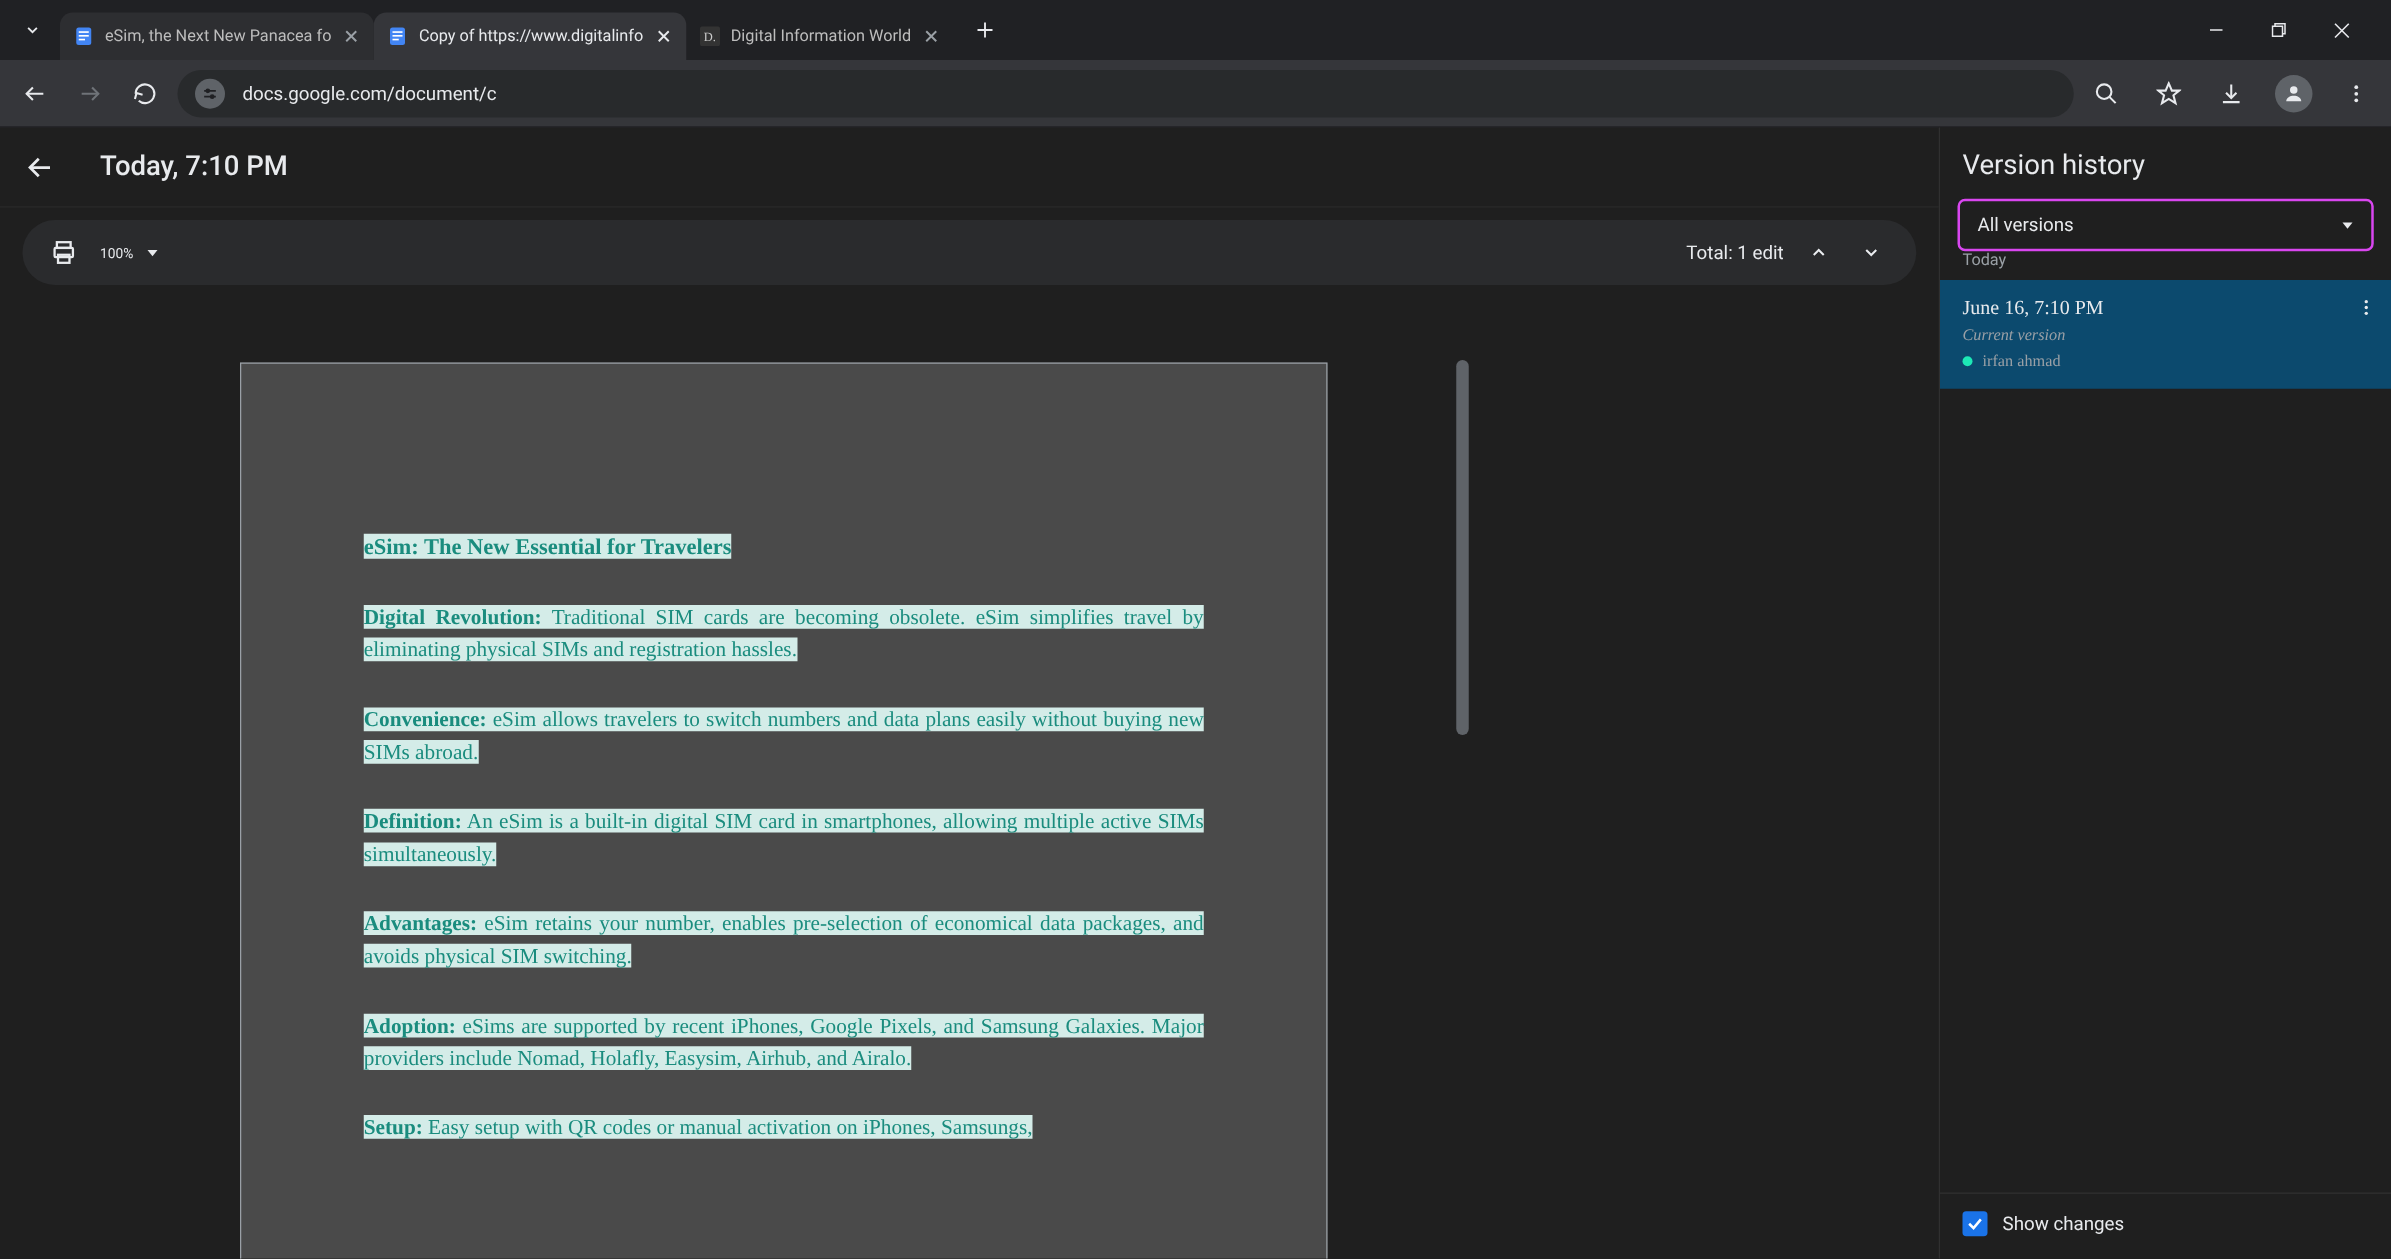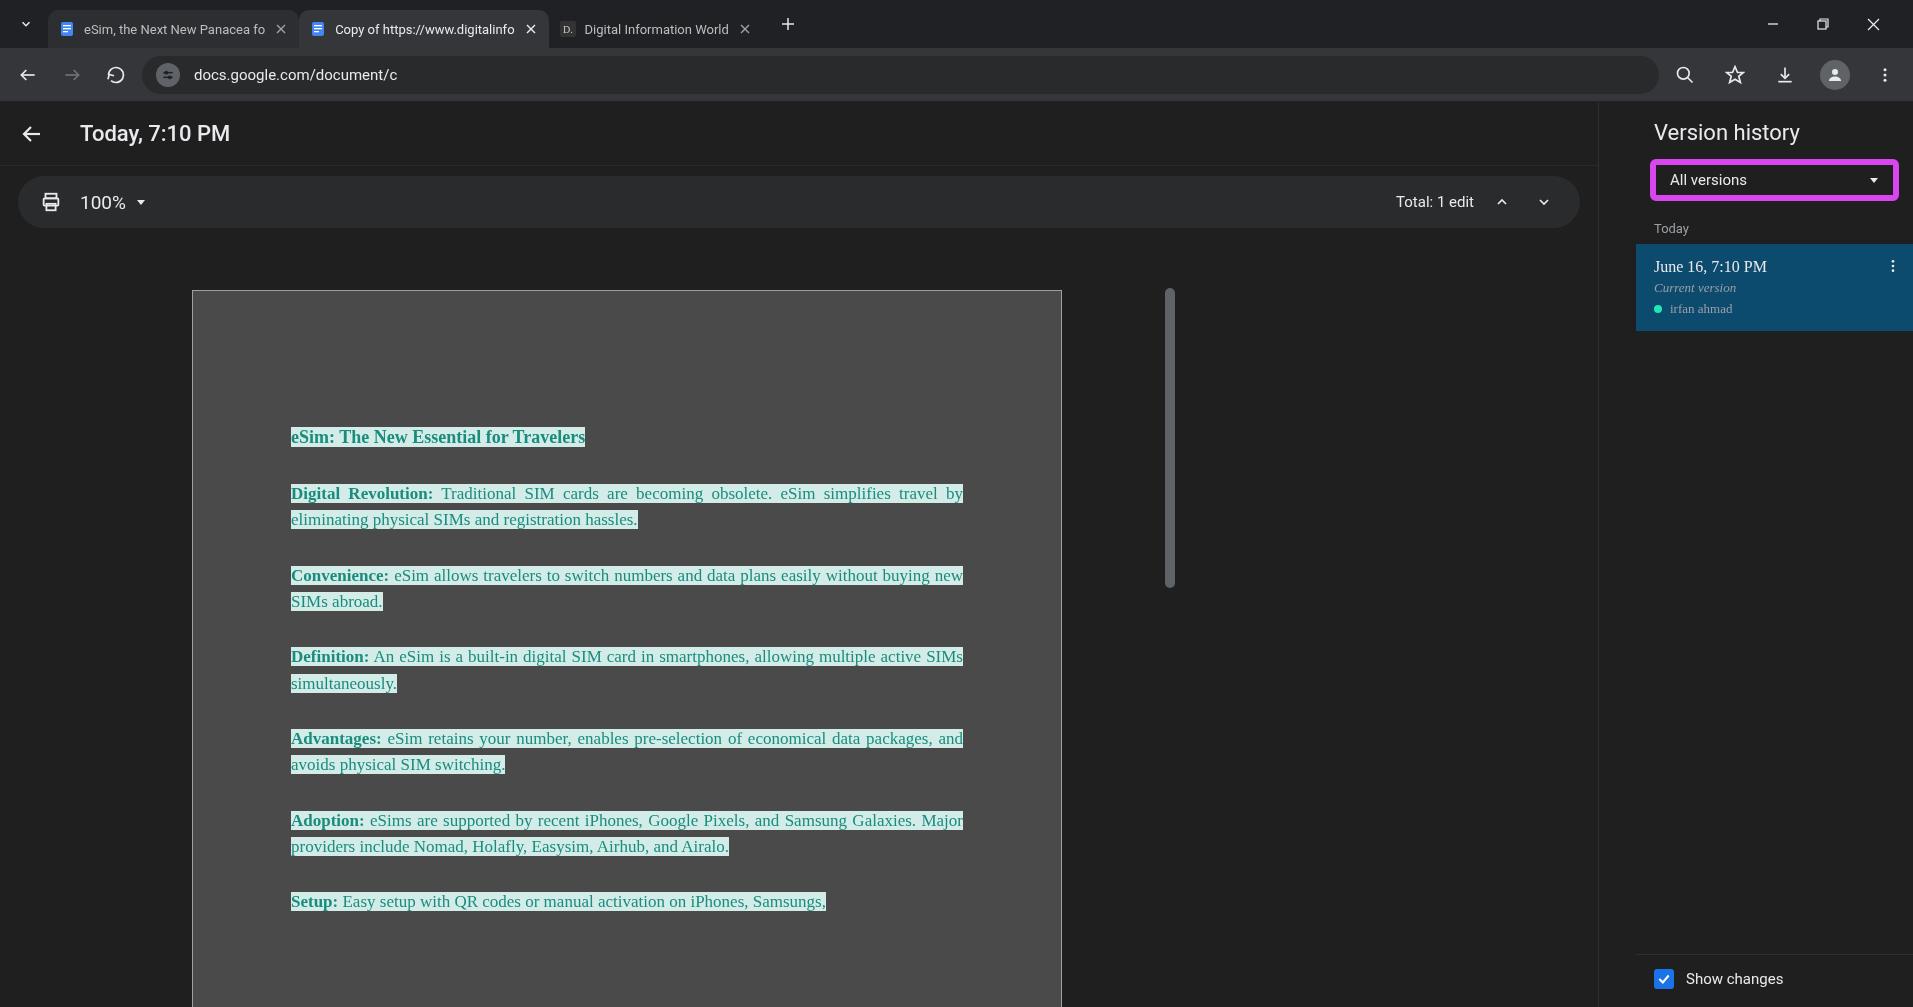--- a/index.html
+++ b/index.html
@@ -71,21 +71,21 @@
   font-size: 15px;
 }
 .site-chip { width:24px; height:24px; margin-right:14px; background:#5f6368; border-radius:50%; display:flex; align-items:center; justify-content:center; }
 .right-icons { display:flex; gap:14px; align-items:center; }
 .icon-btn { width:36px; height:36px; display:flex; align-items:center; justify-content:center; cursor:pointer; color:#e8eaed; border-radius:50%; }
 .profile-circle { width:30px; height:30px; border-radius:50%; background:#5f6368; display:flex; align-items:center; justify-content:center; }
 
 
 .app { position: absolute; top: 102px; left:0; right:0; bottom:0; display:flex; background:#1f1f1f; }
 .main { flex:1; display:flex; flex-direction:column; }
-.sidebar { width: 315px; background:#1f1f1f; border-left:1px solid rgba(255,255,255,0.08); display:flex; flex-direction:column;padding-left:37px; }
+.sidebar { width: 362px; background:#1f1f1f; border-left:1px solid rgba(255,255,255,0.08); display:flex; flex-direction:column; }
 
 
 .vh-header {
   height: 64px;
   display: flex;
   align-items: center;
   padding: 0 20px;
   gap: 36px;
   border-bottom: 1px solid rgba(255,255,255,0.05);
 }
@@ -97,21 +97,21 @@
   height: 52px;
   margin: 10px 18px 0 18px;
   border-radius: 28px;
   background: #2a2b2d;
   display:flex;
   align-items:center;
   padding: 0 22px;
   justify-content: space-between;
 }
 .sub-left { display:flex; align-items:center; gap:18px; color:#e8eaed; }
-.zoom-select { display:flex; align-items:center; gap:10px; cursor:pointer; font-size:19px; }
+.zoom-select { display:flex; align-items:center; gap:10px; cursor:pointer; font-size:11px; }
 .sub-right { display:flex; align-items:center; gap:14px; color:#e8eaed; font-size:15px; }
 .chev-btn { width:28px; height:28px; display:flex; align-items:center; justify-content:center; cursor:pointer; color:#e8eaed; }
 
 
 .doc-scroll { flex:1; overflow:hidden; position:relative; }
 .page {
   position: absolute;
   left: 192px;
   top: 62px;
   width: 870px;
@@ -128,23 +128,23 @@
   color: #1a8c7e;
 }
 .highlight { background: #d4ece8; }
 .para { margin-bottom: 18px; font-size: 17px; line-height: 1.55; text-align: justify; margin-top: 29px; }
 .doc-title { font-weight: bold; font-size: 18px; }
 .label { font-weight: bold; }
 
 
 .side-title { font-size: 22px; font-weight:400; padding: 18px 18px 14px 18px; }
 .side-dd {
-  margin: 0 14px 20px 14px;
+  margin: 0 14px 0 14px;
   height: 42px;
-  border: 6px solid #d946ef;
+  border: 2px solid #d946ef;
   border-radius: 6px;
   display:flex; align-items:center;
   padding: 0 14px;
   justify-content: space-between;
   cursor:pointer;
   font-size: 15px;
 }
 .side-section-label { font-size: 13px; color:#9aa0a6; padding: 0 18px 8px 18px; }
 .version-item {
   background: #0c4a6e;

